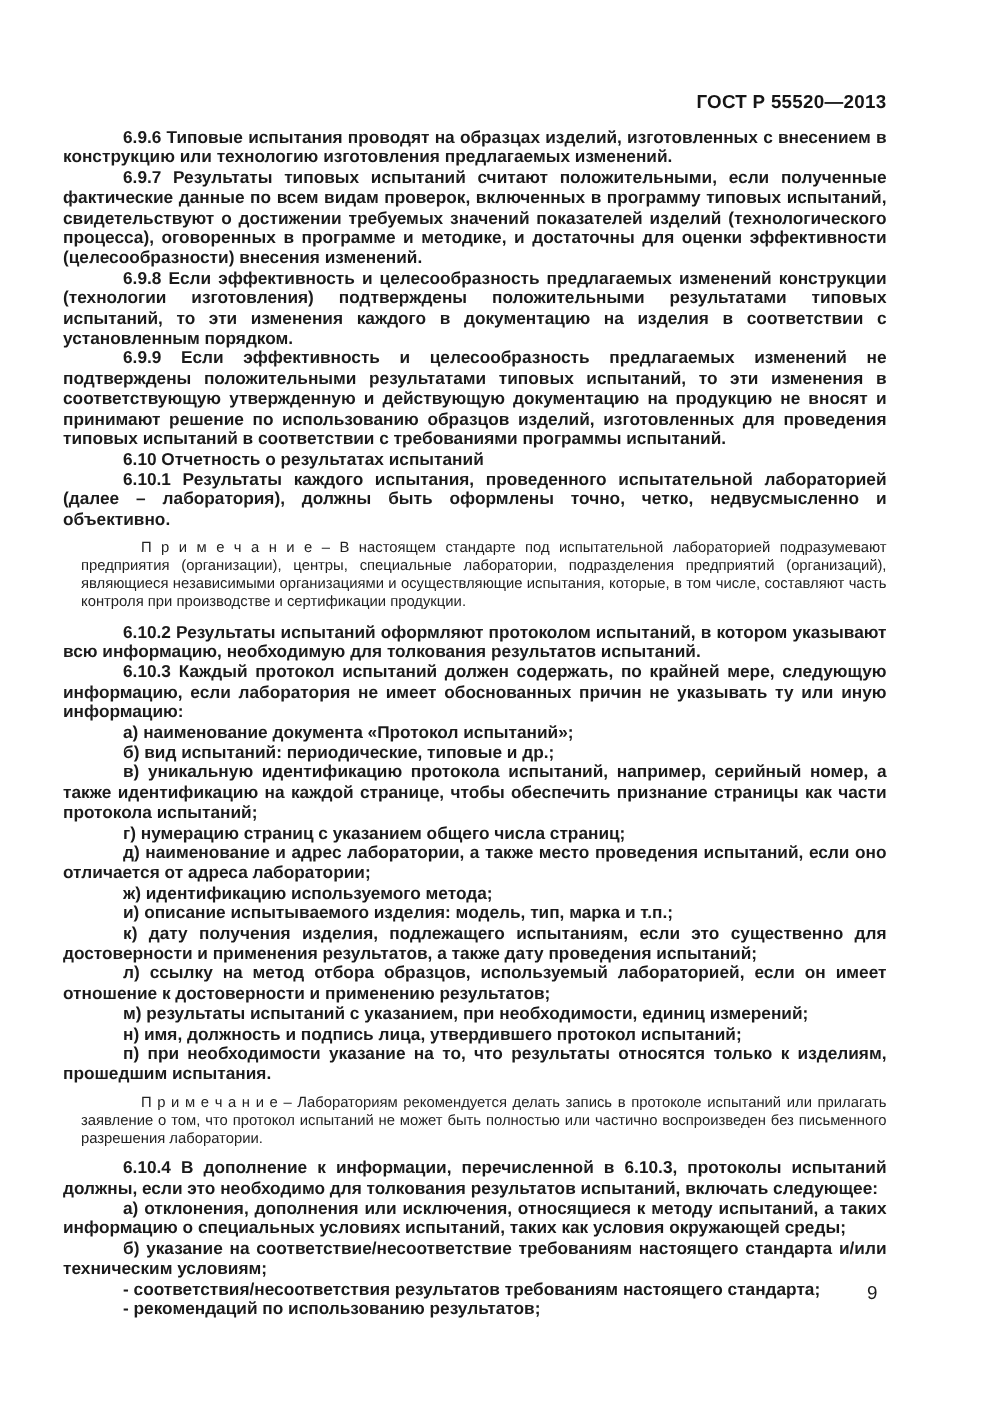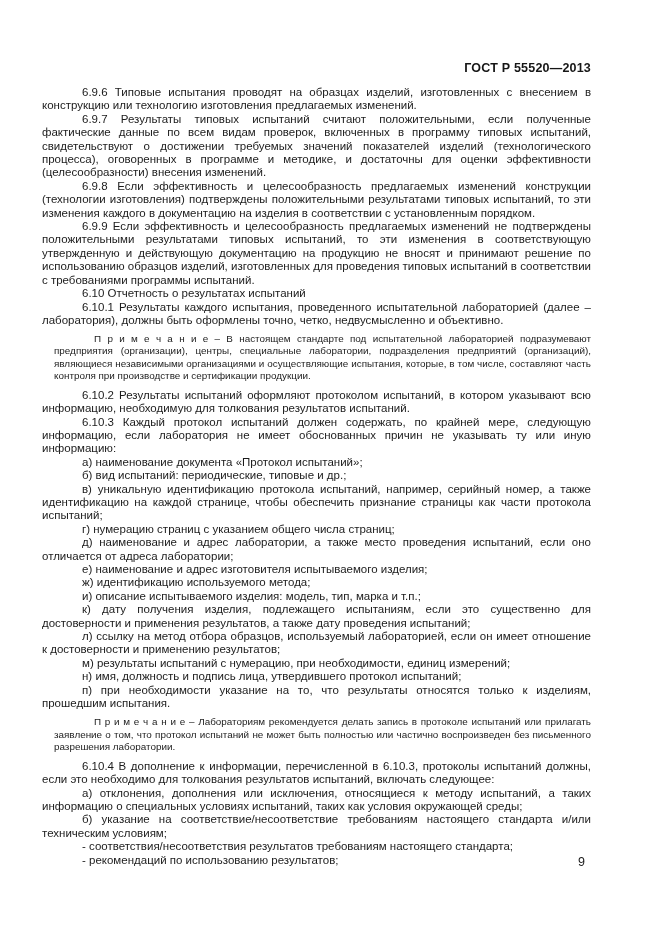--- a/index.html
+++ b/index.html
@@ -33,20 +33,21 @@
     top: 86px;
     left: 42px;
     right: 70px;
   }
   .para {
     font-size: 11.5px;
     line-height: 13.4px;
     text-align: justify;
     text-indent: 40px;
     color: #1b1b1b;
+    font-weight: bold;
   }
   .note {
     font-size: 9.9px;
     line-height: 12.1px;
     text-align: justify;
     text-indent: 40px;
     margin-top: 6px;
     margin-bottom: 7px;
     color: #222222;
     margin-left: 12px;
@@ -74,26 +75,25 @@
     <p class="para">6.10 Отчетность о результатах испытаний</p>
     <p class="para">6.10.1 Результаты каждого испытания, проведенного испытательной лабораторией (далее – лаборатория), должны быть оформлены точно, четко, недвусмысленно и объективно.</p>
     <p class="note">П р и м е ч а н и е  –  В настоящем стандарте под испытательной лабораторией подразумевают предприятия (организации), центры, специальные лаборатории,  подразделения предприятий (организаций), являющиеся независимыми организациями и осуществляющие испытания, которые, в том числе, составляют часть контроля при производстве и сертификации продукции.</p>
     <p class="para">6.10.2 Результаты испытаний оформляют протоколом испытаний, в котором указывают всю информацию, необходимую для толкования результатов испытаний.</p>
     <p class="para">6.10.3 Каждый протокол испытаний должен содержать, по крайней мере, следующую информацию, если лаборатория не имеет обоснованных причин не указывать ту или иную информацию:</p>
     <p class="para">а) наименование документа «Протокол испытаний»;</p>
     <p class="para">б) вид испытаний: периодические, типовые и др.;</p>
     <p class="para">в) уникальную идентификацию протокола испытаний, например, серийный номер, а также идентификацию на каждой странице, чтобы обеспечить признание страницы как части протокола испытаний;</p>
     <p class="para">г) нумерацию страниц с указанием общего числа страниц;</p>
     <p class="para">д) наименование и адрес лаборатории, а также место проведения испытаний, если оно отличается от адреса лаборатории;</p>
-    <p class="para">е) наименование и адрес изготовителя испытываемого изделия;</p>
     <p class="para">ж) идентификацию используемого метода;</p>
     <p class="para">и) описание испытываемого изделия: модель, тип, марка и т.п.;</p>
     <p class="para">к) дату получения изделия, подлежащего испытаниям, если это существенно для достоверности и применения результатов, а также дату проведения испытаний;</p>
     <p class="para">л) ссылку на метод отбора образцов, используемый лабораторией, если он имеет отношение к достоверности и применению результатов;</p>
-    <p class="para">м) результаты испытаний с нумерацию, при необходимости, единиц измерений;</p>
+    <p class="para">м) результаты испытаний с указанием, при необходимости, единиц измерений;</p>
     <p class="para">н) имя, должность и подпись лица, утвердившего протокол испытаний;</p>
     <p class="para">п) при необходимости указание на то, что результаты относятся только к изделиям, прошедшим испытания.</p>
     <p class="note">П р и м е ч а н и е  – Лабораториям рекомендуется делать запись в протоколе испытаний или прилагать заявление о том, что протокол испытаний не может быть полностью или частично воспроизведен без письменного разрешения лаборатории.</p>
     <p class="para">6.10.4 В дополнение к информации, перечисленной в 6.10.3, протоколы испытаний должны, если это необходимо для толкования результатов испытаний, включать следующее:</p>
     <p class="para">а) отклонения, дополнения или исключения, относящиеся к методу испытаний, а таких информацию о специальных условиях испытаний, таких как условия окружающей среды;</p>
     <p class="para">б) указание на соответствие/несоответствие требованиям настоящего стандарта и/или техническим условиям;</p>
     <p class="para">- соответствия/несоответствия результатов требованиям настоящего стандарта;</p>
     <p class="para">- рекомендаций по использованию результатов;</p>
   </div>
 

